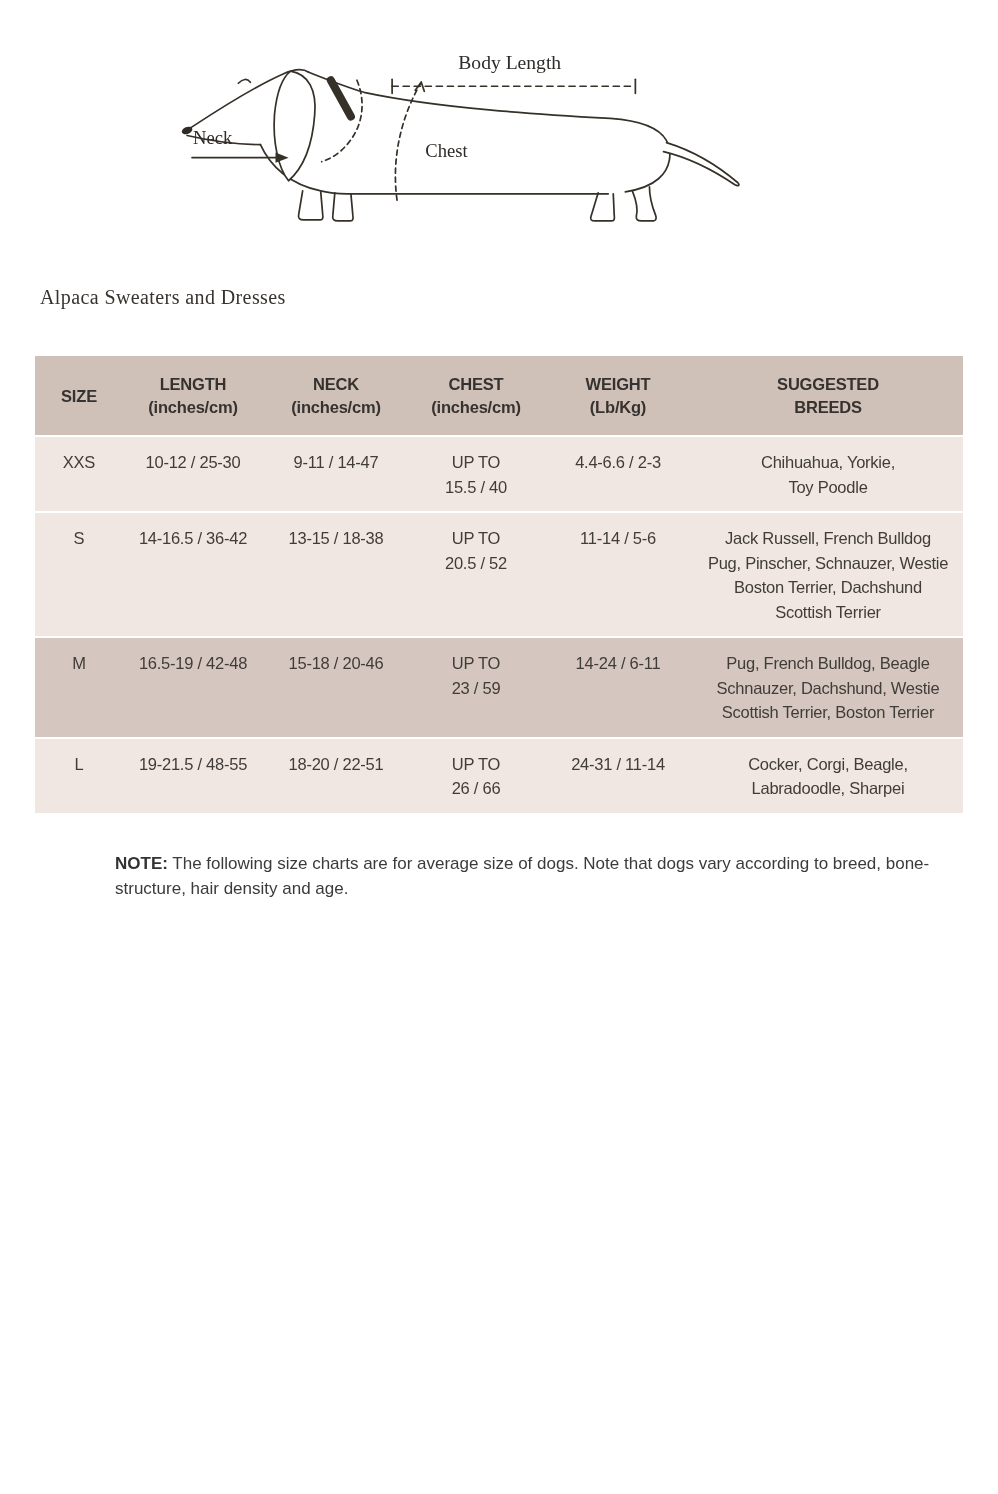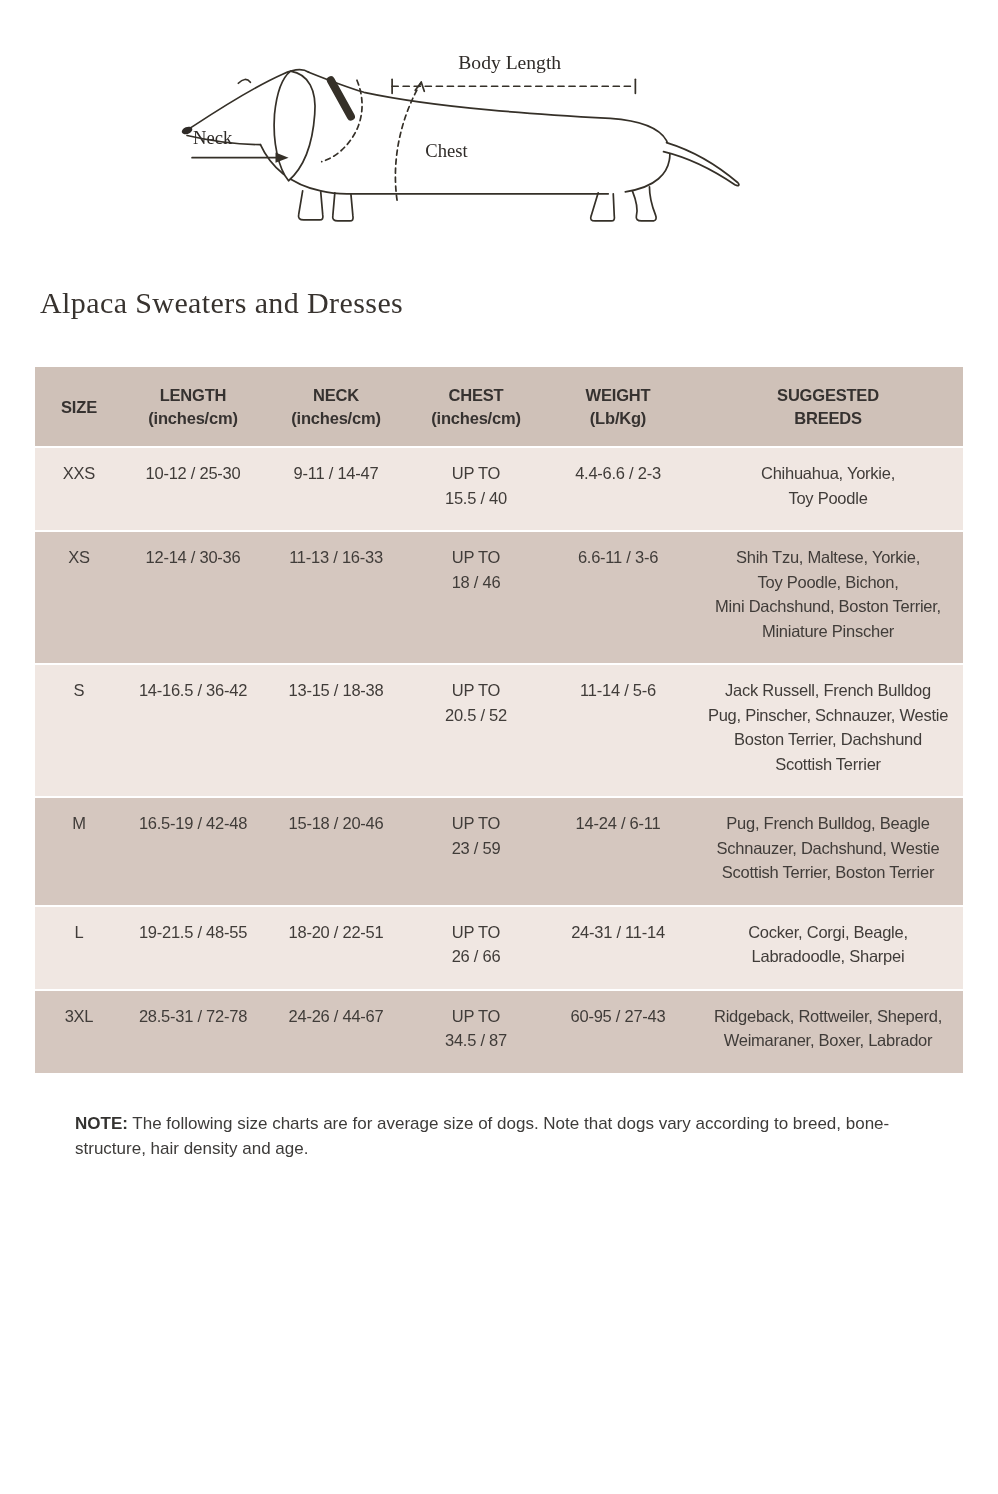--- a/index.html
+++ b/index.html
@@ -14,21 +14,21 @@
   .dog-figure svg { display:block; }
   .diagram-label {
     font-family:"Liberation Serif", serif;
     fill:#2f2b28;
   }
   
   .page-title {
     margin:62px 0 0 40px;
     font-family:"Liberation Serif", serif;
     font-weight:400;
-    font-size:30px;
+    font-size:20px;
     letter-spacing:0.4px;
     color:#38332f;
   }
   
   .size-table {
     margin:47px 0 0 35px;
     width:928px;
     border-collapse:collapse;
     table-layout:fixed;
   }
@@ -46,33 +46,33 @@
     letter-spacing:-0.2px;
     vertical-align:middle;
     padding:17px 4px 16px;
   }
   .size-table tbody td {
     vertical-align:top;
     font-size:16.5px;
     line-height:24.5px;
     letter-spacing:-0.25px;
     color:#403c39;
-    padding:13px 4px 20px;
+    padding:13px 4px 12px;
   }
   .row-light td { background:var(--row-light,#f0e7e2); }
   .row-dark  td { background:var(--row-dark,#d5c7bf); }
   
   .notes {
     margin:36px 0 0 75px;
     width:858px;
     font-size:17px;
     line-height:25px;
     color:#3d3b39;
   }
-  .notes p { white-space:pre-wrap; }
+  .notes p { white-space:pre-wrap;margin-left:40px; }
   .notes p + p { margin-top:25px; }
   .notes strong { font-weight:700; color:#333230; }
 </style>
 </head>
 <body>
 
 <div class="dog-figure">
   <svg viewBox="0 0 575 185" width="578" height="186">
     <g fill="none" stroke="#353028" stroke-width="1.7" stroke-linecap="round" stroke-linejoin="round">
 
@@ -149,32 +149,20 @@
       <tr class="row-light">
     <td>XXS</td>
     <td>10-12 / 25-30</td>
     <td>9-11 / 14-47</td>
     <td>UP TO
 15.5 / 40</td>
     <td>4.4-6.6 / 2-3</td>
     <td>Chihuahua, Yorkie,
 Toy Poodle</td>
   </tr>
-      <tr class="row-dark">
-    <td>XS</td>
-    <td>12-14 / 30-36</td>
-    <td>11-13 / 16-33</td>
-    <td>UP TO
-18 / 46</td>
-    <td>6.6-11 / 3-6</td>
-    <td>Shih Tzu, Maltese, Yorkie,
-Toy Poodle, Bichon,
-Mini Dachshund, Boston Terrier,
-Miniature Pinscher</td>
-  </tr>
       <tr class="row-light">
     <td>S</td>
     <td>14-16.5 / 36-42</td>
     <td>13-15 / 18-38</td>
     <td>UP TO
 20.5 / 52</td>
     <td>11-14 / 5-6</td>
     <td>Jack Russell, French Bulldog
 Pug, Pinscher, Schnauzer, Westie
 Boston Terrier, Dachshund
@@ -194,28 +182,18 @@
       <tr class="row-light">
     <td>L</td>
     <td>19-21.5 / 48-55</td>
     <td>18-20 / 22-51</td>
     <td>UP TO
 26 / 66</td>
     <td>24-31 / 11-14</td>
     <td>Cocker, Corgi, Beagle,
 Labradoodle, Sharpei</td>
   </tr>
-      <tr class="row-dark">
-    <td>3XL</td>
-    <td>28.5-31 / 72-78</td>
-    <td>24-26 / 44-67</td>
-    <td>UP TO
-34.5 / 87</td>
-    <td>60-95 / 27-43</td>
-    <td>Ridgeback, Rottweiler, Sheperd,
-Weimaraner, Boxer, Labrador</td>
-  </tr>
     </tbody>
 </table>
 
 <div class="notes">
   <p><strong>NOTE:</strong><span> The following size charts are for average size of dogs. Note that dogs vary according to breed, bone-structure, hair density and age.</span></p>
 </div>
 
 </body></html>

